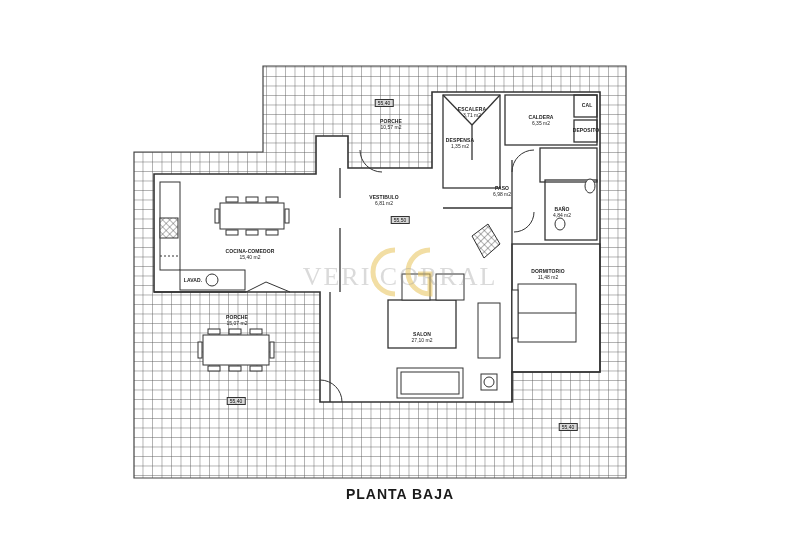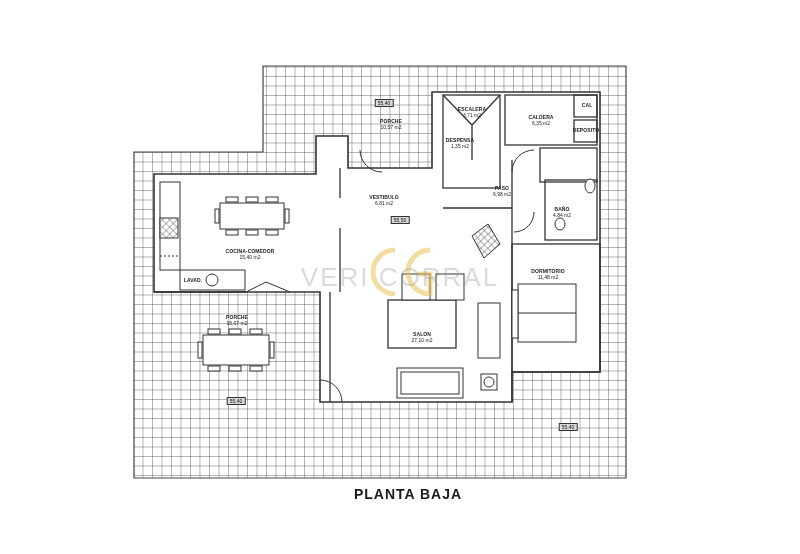--- a/index.html
+++ b/index.html
@@ -2,22 +2,22 @@
 <html><head>
 <meta charset="utf-8">
 <style>
   html,body{margin:0;padding:0;background:#ffffff;}
   body{width:800px;height:554px;position:relative;overflow:hidden;font-family:"Liberation Sans",sans-serif;}
   #plan{position:absolute;left:0;top:0;width:800px;height:554px;}
   .lbl{position:absolute;font-family:"Liberation Sans",sans-serif;font-size:5px;line-height:6px;color:#222;text-align:center;white-space:nowrap;transform:translateX(-50%);}
   .lbl .n{display:block;font-weight:bold;letter-spacing:0.1px;}
   .lbl .a{display:block;}
   .lvl{position:absolute;font-size:5px;line-height:6px;padding:0 2px;border:1px solid #333;background:#d8d8d8;color:#111;transform:translateX(-50%);font-family:"Liberation Sans",sans-serif;}
-  .title{position:absolute;left:400px;top:486px;transform:translateX(-50%);font-family:"Liberation Sans",sans-serif;font-weight:bold;font-size:14px;letter-spacing:1px;color:#1a1a1a;margin-left:8px;}
-  .wm{position:absolute;left:400px;top:262px;transform:translateX(-50%);font-family:Liberation Sans, sans-serif;font-size:26px;letter-spacing:2px;color:rgba(150,150,150,0.35);white-space:nowrap;}
+  .title{position:absolute;left:400px;top:486px;transform:translateX(-50%);font-family:"Liberation Sans",sans-serif;font-weight:bold;font-size:14px;letter-spacing:1px;color:#1a1a1a;}
+  .wm{position:absolute;left:400px;top:262px;transform:translateX(-50%);font-family:Liberation Serif, serif;font-size:26px;letter-spacing:2px;color:rgba(150,150,150,0.35);white-space:nowrap;}
 </style>
 </head>
 <body>
 
 <svg id="plan" viewBox="0 0 800 554" xmlns="http://www.w3.org/2000/svg">
   <defs>
     <pattern id="tile" width="9.5" height="9.5" patternUnits="userSpaceOnUse">
       <rect width="9.5" height="9.5" fill="#ffffff"></rect>
       <path d="M0 0H9.5M0 0V9.5" stroke="#5a5a5a" stroke-width="0.9"></path>
     </pattern>

